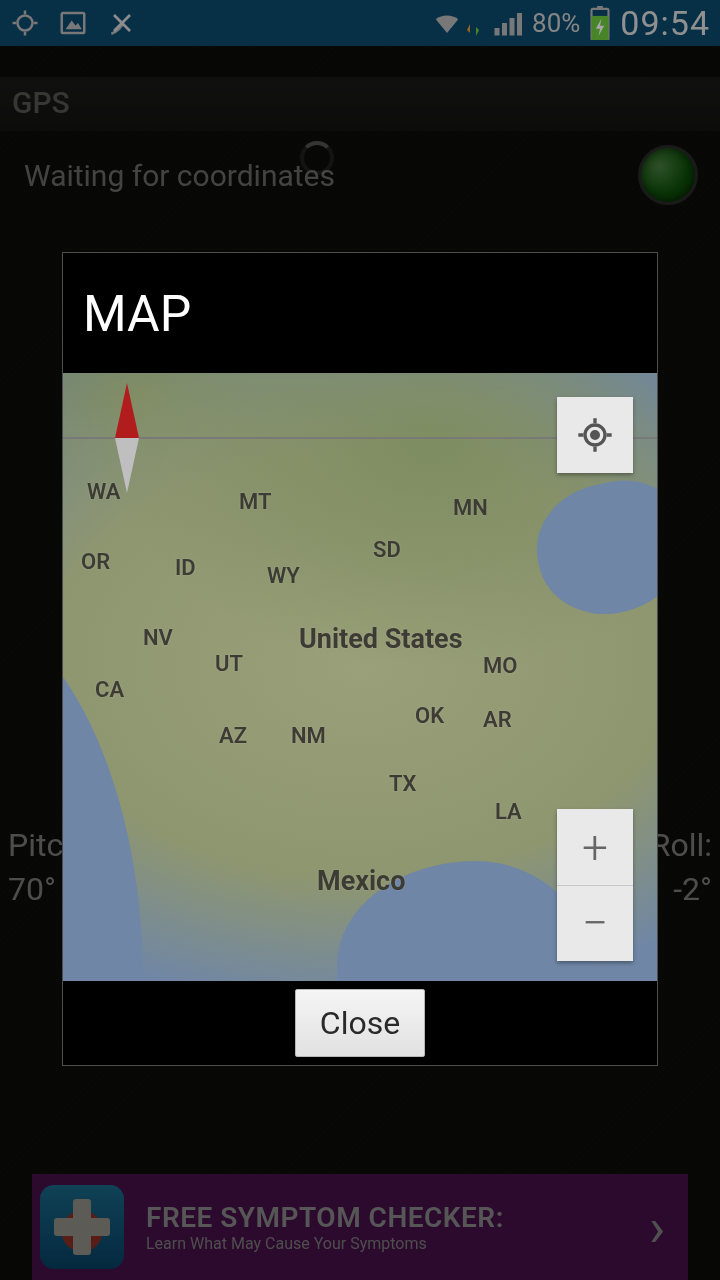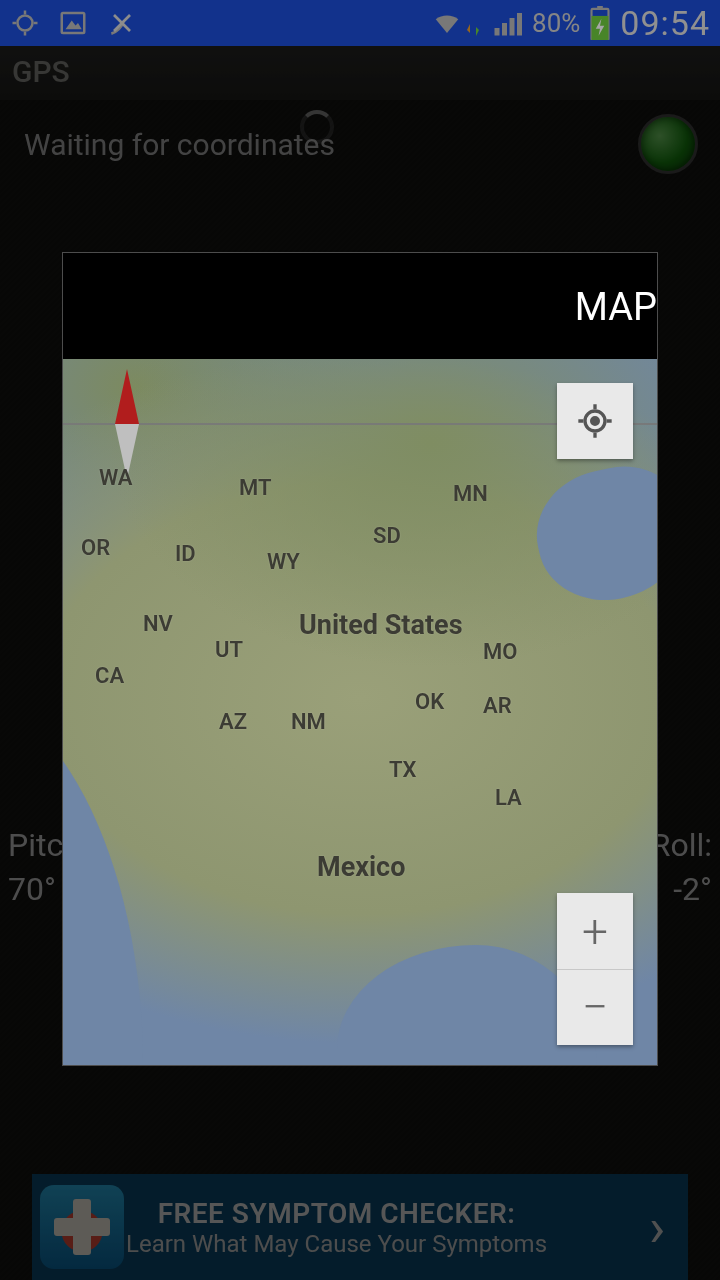--- a/index.html
+++ b/index.html
@@ -1,39 +1,39 @@
 <!DOCTYPE html>
 <html><head>
 <meta charset="utf-8">
 <style>
   * { margin:0; padding:0; box-sizing:border-box; }
   html, body { width:720px; height:1280px; overflow:hidden; font-family:Roboto, Arial, sans-serif; }
   body { background:#000; position:relative; }
 
   
   .status-bar {
-    width:100%; height:46px; background:#1d4ed8; color:#b8b8b8;
+    width:100%; height:46px; background:#0c4a6e; color:#b8b8b8;
     display:flex; align-items:center; padding:0 10px; font-size:28px;
   }
   .status-left { display:flex; gap:18px; align-items:center; }
   .status-right { margin-left:auto; display:flex; gap:10px; align-items:center; }
   .sicon { display:inline-flex; align-items:center; justify-content:center; }
   .batt-pct { font-size:26px; color:#ccc; }
   .clock { font-size:34px; color:#ddd; letter-spacing:1px; }
 
   
   .app-bg {
     position:absolute; top:46px; left:0; right:0; bottom:0;
     background:
       repeating-linear-gradient(135deg, #181816 0 2px, #141412 2px 4px);
     filter:brightness(0.55);
   }
   .app-titlebar {
     height:54px; background:linear-gradient(#2f2f2c,#222220);
-    color:#9a9a95; font-size:30px; padding:8px 12px; font-weight:500;
+    color:#9a9a95; font-size:30px; padding:8px 12px; font-weight:500;margin-top:31px;
   }
   .spinner {
     position:absolute; left:300px; top:10px; width:34px; height:34px;
     border:4px solid rgba(255,255,255,0.15); border-top-color:rgba(255,255,255,0.55);
     border-radius:50%;
   }
   .status-row {
     display:flex; align-items:center; justify-content:space-between;
     padding:14px 8px 0 24px; color:#bdbdbd; font-size:30px;
   }
@@ -49,21 +49,21 @@
   }
   .pitch-roll .col { display:flex; flex-direction:column; gap:6px; }
   .pitch-roll .r { text-align:right; }
 
   
   .dialog-scrim { position:absolute; inset:0; background:rgba(0,0,0,0.35); }
   .dialog {
     position:absolute; left:62px; top:252px; width:596px; height:814px;
     background:#000; border:1px solid #4d4d4d; display:flex; flex-direction:column;
   }
-  .dialog-title { color:#fff; font-size:38px; padding:32px 0 30px 20px;text-align:right; }
+  .dialog-title { color:#fff; font-size:50px; padding:32px 0 30px 20px; }
 
   .map-pane {
     position:relative; flex:1; overflow:hidden;
     background:
       radial-gradient(ellipse 520px 360px at 62% 12%, #7f8d62 0%, rgba(0,0,0,0) 62%),
       radial-gradient(ellipse 700px 480px at 50% 48%, #9aa079 0%, #8e9670 45%, rgba(0,0,0,0) 72%),
       radial-gradient(ellipse 420px 320px at 12% 4%, #7c8a5f 0%, rgba(0,0,0,0) 60%),
       linear-gradient(#6f86a6, #6f86a6);
   }
   .hborder {
@@ -131,42 +131,41 @@
     height:84px; display:flex; align-items:center; justify-content:center;
   }
   .close-btn {
     background:linear-gradient(#f5f5f5,#e1e1e1); color:#2a2a2a;
     font-size:32px; padding:14px 24px; border:1px solid #b7b7b7; border-radius:2px;
   }
 
   
   .ad {
     position:absolute; left:32px; right:32px; bottom:0; height:106px;
-    background:#0c4a6e; display:flex; align-items:center; gap:2px; padding:0 6px 0 8px;
+    background:#701a75; display:flex; align-items:center; gap:22px; padding:0 6px 0 8px;
     filter:brightness(0.6);
-    text-align:center;
   }
   .ad-icon {
     width:84px; height:84px; border-radius:14px;
     background:
       radial-gradient(circle at 50% 55%, #e34b3a 0 20px, transparent 21px),
       linear-gradient(#2aa8d8,#0b6aa3);
     position:relative;
   }
   .ad-icon::after{
     content:""; position:absolute; left:33px; top:14px; width:18px; height:56px;
     background:#f0e9dc; border-radius:3px;
   }
   .ad-icon::before{
     content:""; position:absolute; left:14px; top:33px; width:56px; height:18px;
     background:#f0e9dc; border-radius:3px;
   }
   .ad-text { color:#ddd; }
   .ad-line1 { font-size:28px; font-weight:600; letter-spacing:0.5px; }
-  .ad-line2 { font-size:24px; color:#c6c6c6; }
+  .ad-line2 { font-size:16px; color:#c6c6c6; }
   .ad-chevron {
     margin-left:auto; width:50px; height:100%; display:flex; align-items:center; justify-content:center;
     color:#cfcfcf; font-size:54px;
   }
 </style>
 </head>
 <body>
 
 <div class="status-bar">
   <div class="status-left">
@@ -261,21 +260,21 @@
     <div class="pacific"></div>
     <div class="gulf"></div>
     <div class="lake"></div>
     <div class="hborder"></div>
 
     <div class="compass">
       <div class="red"></div>
         <div class="gray"></div>
     </div>
 
-    <span class="mlabel" style="left:36px; top:106px">WA</span>
+    <span class="mlabel" style="left:24px; top:106px">WA</span>
     <span class="mlabel" style="left:176px; top:116px">MT</span>
     <span class="mlabel" style="left:390px; top:122px">MN</span>
     <span class="mlabel" style="left:18px; top:176px">OR</span>
     <span class="mlabel" style="left:112px; top:182px">ID</span>
     <span class="mlabel" style="left:204px; top:190px">WY</span>
     <span class="mlabel" style="left:310px; top:164px">SD</span>
     <span class="mlabel" style="left:80px; top:252px">NV</span>
     <span class="mlabel" style="left:152px; top:278px">UT</span>
     <span class="mlabel" style="left:32px; top:304px">CA</span>
     <span class="mlabel" style="left:420px; top:280px">MO</span>
@@ -295,13 +294,16 @@
         <path d="M12 2v3M12 19v3M2 12h3M19 12h3"></path>
       </svg>
     </div>
     <div class="zoom-wrap">
       <div>+</div>
       <div>−</div>
     </div>
 
   </div>
 
+  <div class="dialog-footer">
+    <div class="close-btn">Close</div>
+  </div>
 </div>
 
 </body></html>

